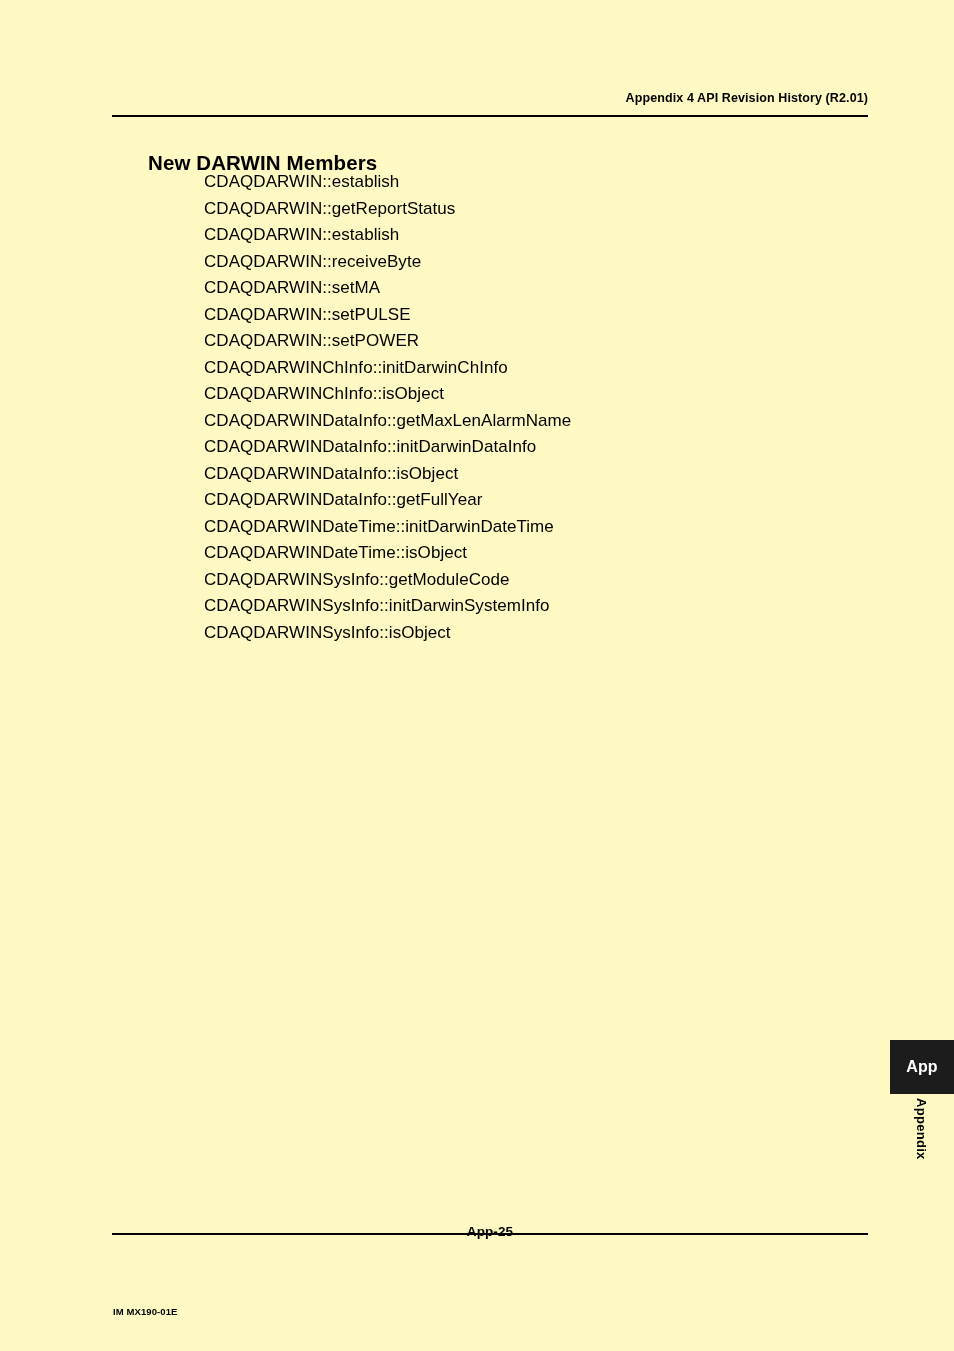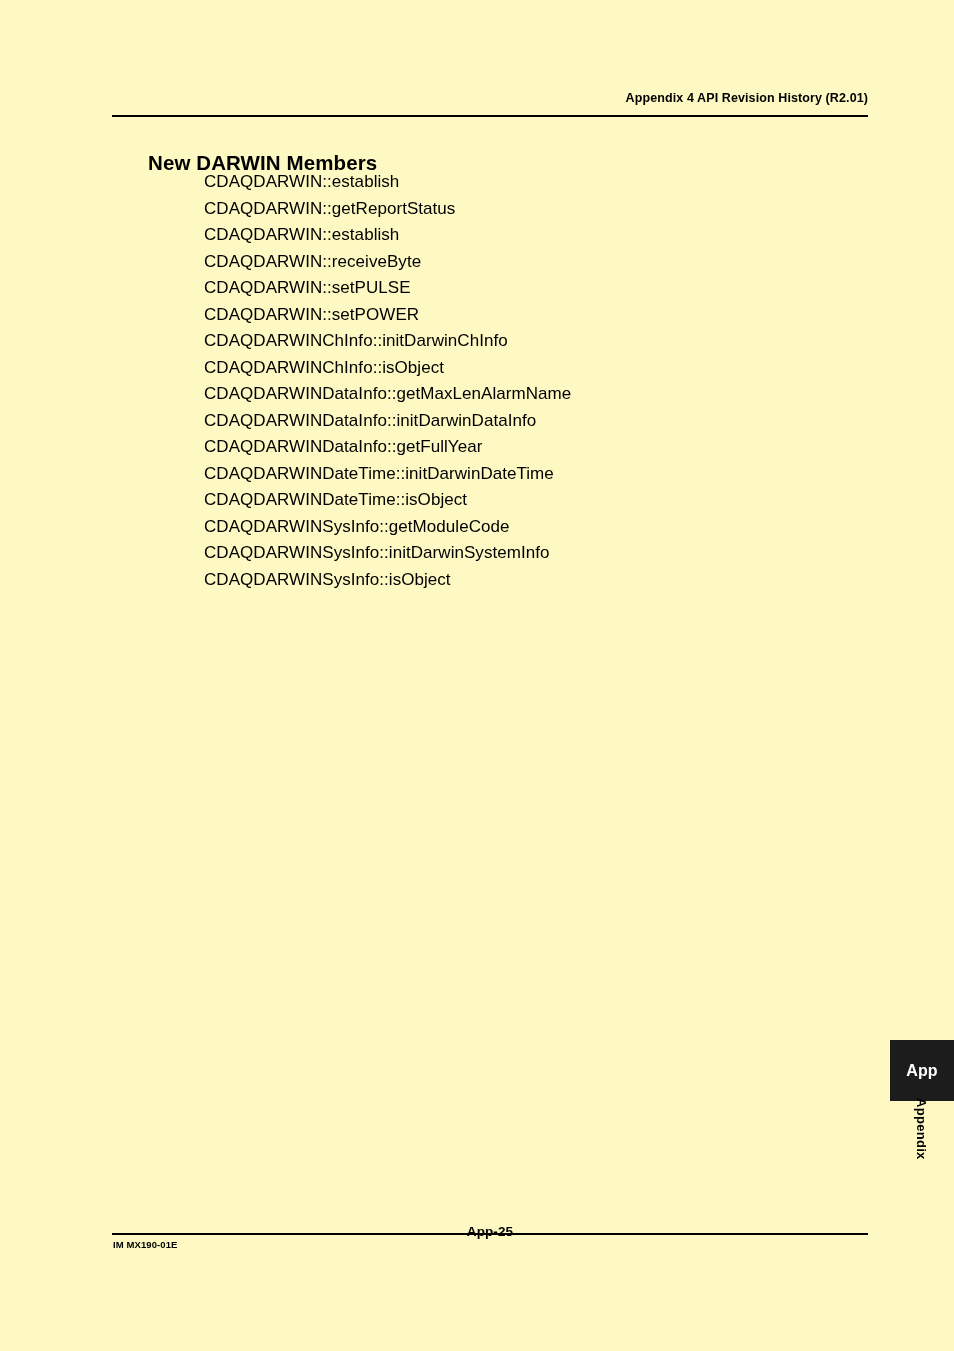--- a/index.html
+++ b/index.html
@@ -69,21 +69,21 @@
     white-space: nowrap;
     color: #000000;
   }
 
   
   .side-tab {
     position: absolute;
     left: 890px;
     top: 1040px;
     width: 64px;
-    height: 61px;
+    height: 54px;
     background: #1c1c1c;
     color: #ffffff;
     display: flex;
     align-items: center;
     justify-content: center;
     font-size: 16px;
     font-weight: bold;
     letter-spacing: 0.2px;
   }
   .side-tab-label {
@@ -104,21 +104,21 @@
     position: absolute;
     left: 112px;
     top: 1233px;
     width: 756px;
     height: 2px;
     background: #000000;
   }
   .footer-left {
     position: absolute;
     left: 113px;
-    top: 1239px;
+    top: 1306px;
     font-size: 9.5px;
     font-weight: bold;
     letter-spacing: 0.1px;
     white-space: nowrap;
   }
   .footer-right {
     position: absolute;
     left: 112px;
     top: 1224px;
     width: 756px;
@@ -137,26 +137,28 @@
   <div class="running-header">Appendix 4  API Revision History (R2.01)</div>
   <div class="header-rule"></div>
 
   <h1 class="section-title">New DARWIN Members</h1>
 
   <ul class="member-list">
     <li>CDAQDARWIN::establish</li>
     <li>CDAQDARWIN::getReportStatus</li>
     <li>CDAQDARWIN::establish</li>
     <li>CDAQDARWIN::receiveByte</li>
+    <li>CDAQDARWIN::setMA</li>
     <li>CDAQDARWIN::setPULSE</li>
     <li>CDAQDARWIN::setPOWER</li>
     <li>CDAQDARWINChInfo::initDarwinChInfo</li>
     <li>CDAQDARWINChInfo::isObject</li>
     <li>CDAQDARWINDataInfo::getMaxLenAlarmName</li>
     <li>CDAQDARWINDataInfo::initDarwinDataInfo</li>
+    <li>CDAQDARWINDataInfo::isObject</li>
     <li>CDAQDARWINDataInfo::getFullYear</li>
     <li>CDAQDARWINDateTime::initDarwinDateTime</li>
     <li>CDAQDARWINDateTime::isObject</li>
     <li>CDAQDARWINSysInfo::getModuleCode</li>
     <li>CDAQDARWINSysInfo::initDarwinSystemInfo</li>
     <li>CDAQDARWINSysInfo::isObject</li>
   </ul>
 
   <div class="side-tab">App</div>
   <div class="side-tab-label">Appendix</div>

